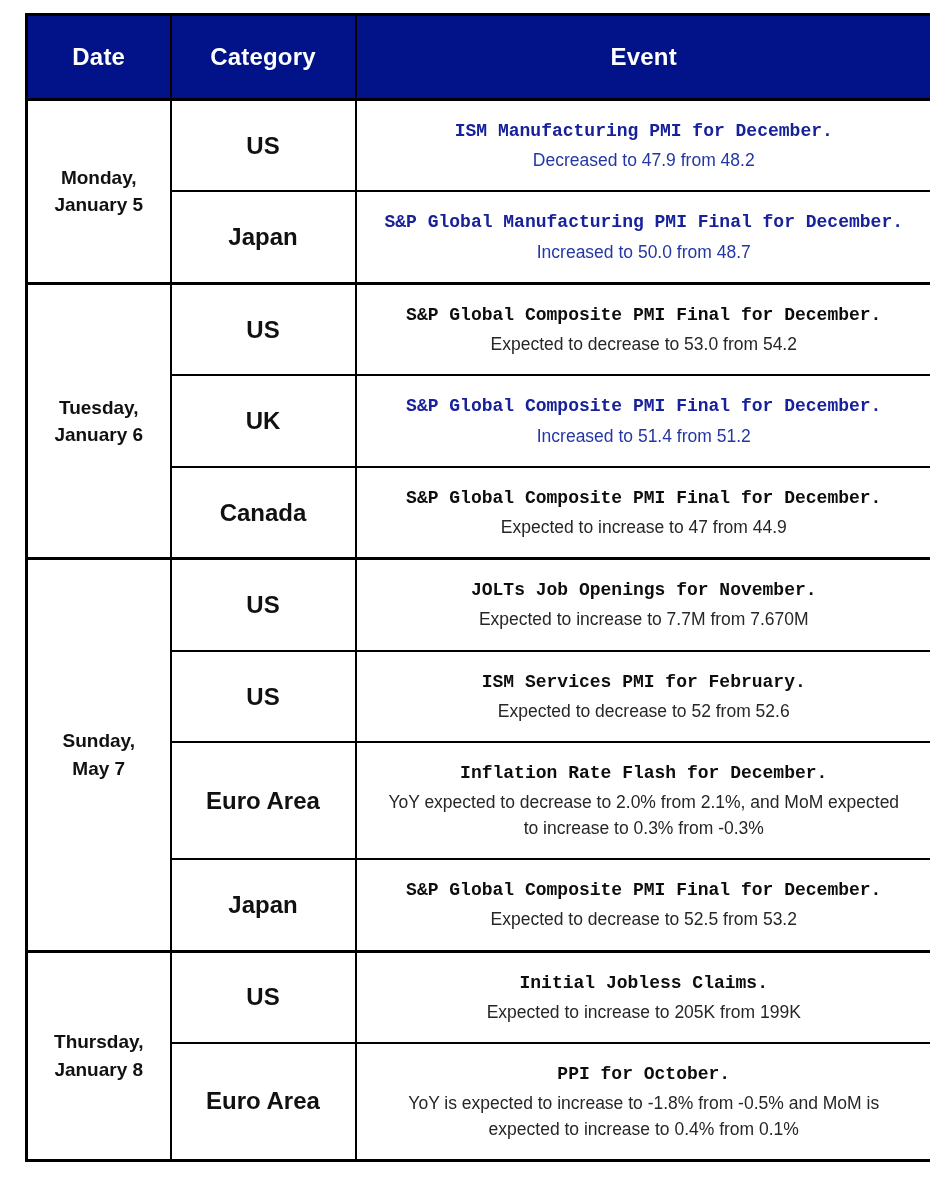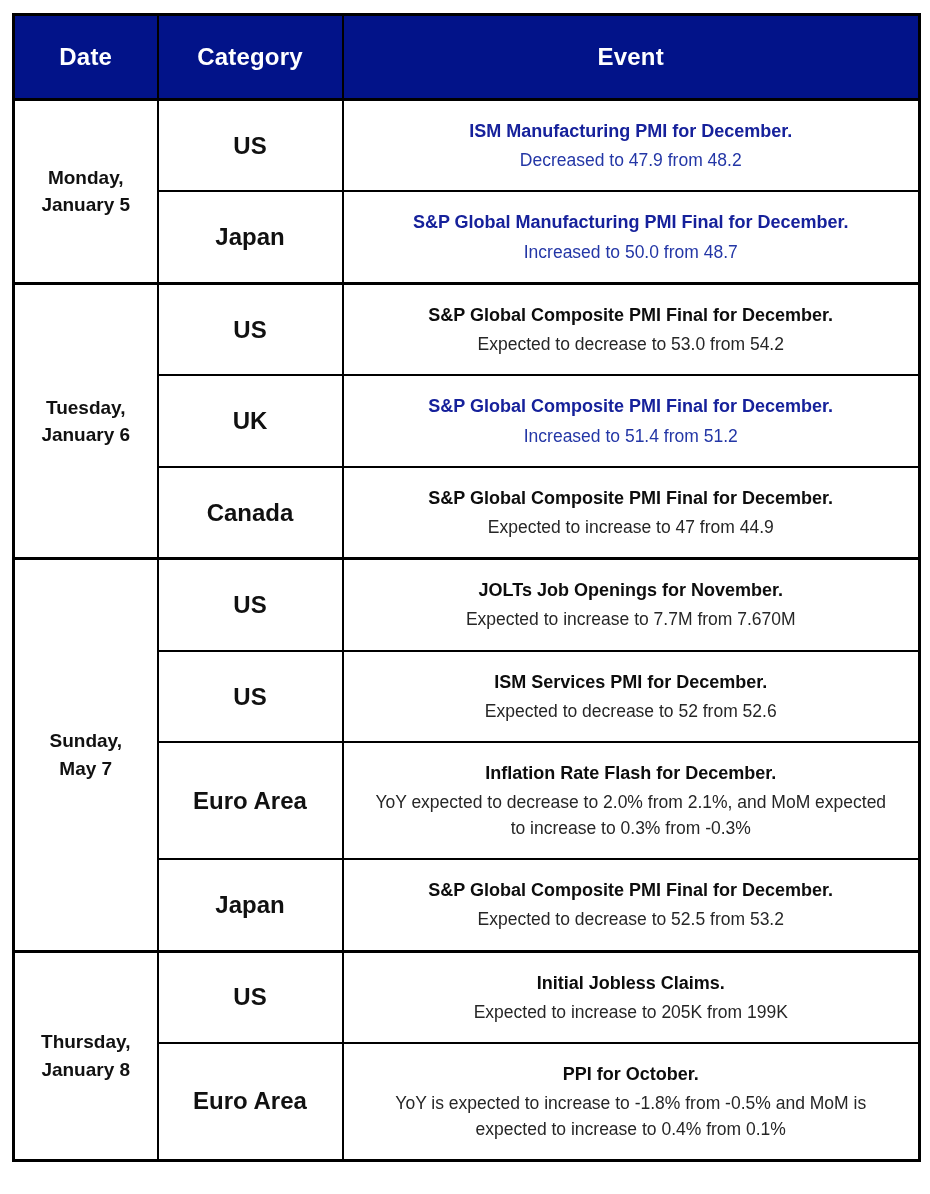--- a/index.html
+++ b/index.html
@@ -5,21 +5,21 @@
   html, body {
     margin: 0;
     padding: 0;
     background: #ffffff;
     font-family: "Liberation Sans", sans-serif;
     color: #0d0d0d;
   }
   .page {
     width: 752px;
     box-sizing: border-box;
-    padding: 13px 12px;
+    padding: 13px 25px;
   }
   table.calendar {
     border-collapse: collapse;
     width: 906px;
     table-layout: fixed;
     border: 3px solid #000;
   }
   th, td {
     border: 2px solid #000;
     text-align: center;
@@ -47,20 +47,21 @@
     font-size: 24px;
     color: var(--date-text, #111);
     padding: 16px 8px;
   }
   td.event-cell { padding: 17px 26px; }
   .event-title {
     font-weight: bold;
     font-size: 18px;
     line-height: 1.45;
     color: var(--normal-title, #0d0d0d);
+    font-family: Liberation Mono, monospace;
   }
   .event-detail {
     font-size: 17.5px;
     line-height: 1.45;
     margin-top: 4px;
     color: var(--normal-detail, #262626);
   }
   tr .event-cell.highlight .event-title { color: var(--hl-title, #16219b); }
   tr .event-cell.highlight .event-detail { color: var(--hl-detail, #2336a6); }
 </style>
@@ -132,21 +133,21 @@
           </td>
           <td class="category-cell">US</td>
           <td class="event-cell">
             <div class="event-title">JOLTs Job Openings for November.</div>
             <div class="event-detail">Expected to increase to 7.7M from 7.670M</div>
           </td>
         </tr>
         <tr>
           <td class="category-cell">US</td>
           <td class="event-cell">
-            <div class="event-title">ISM Services PMI for December.</div>
+            <div class="event-title">ISM Services PMI for February.</div>
             <div class="event-detail">Expected to decrease to 52 from 52.6</div>
           </td>
         </tr>
         <tr>
           <td class="category-cell">Euro Area</td>
           <td class="event-cell">
             <div class="event-title">Inflation Rate Flash for December.</div>
             <div class="event-detail">YoY expected to decrease to 2.0% from 2.1%, and MoM expected to increase to 0.3% from -0.3%</div>
           </td>
         </tr>

